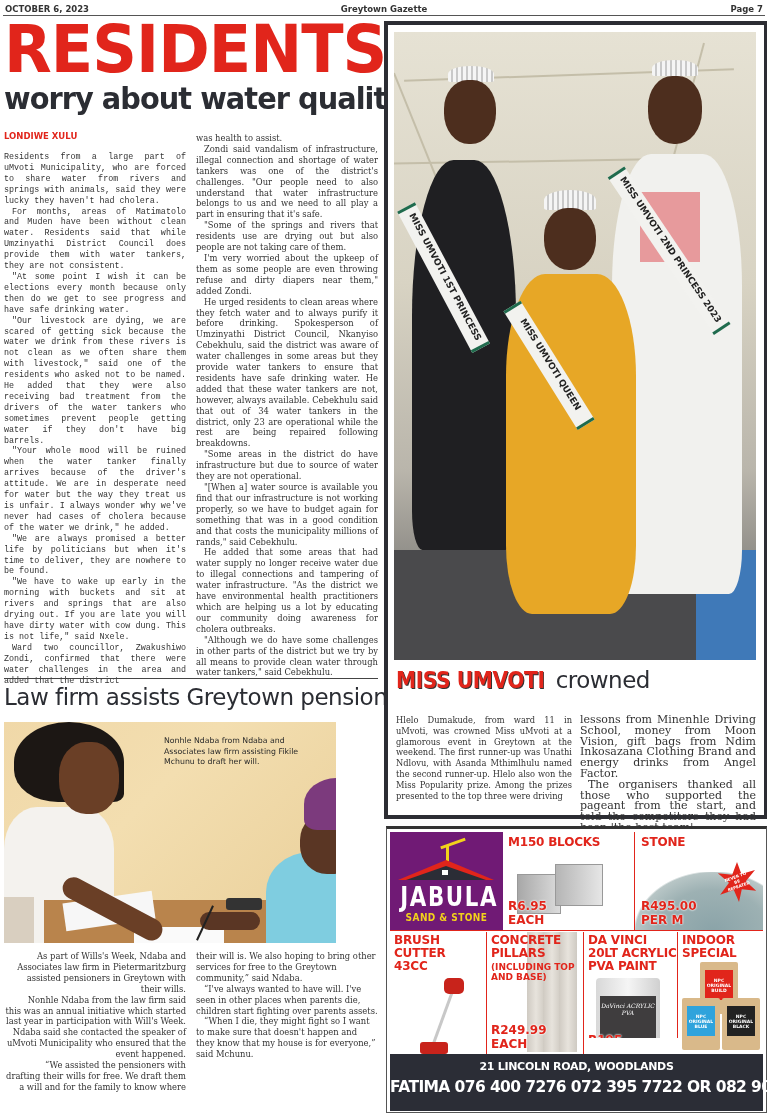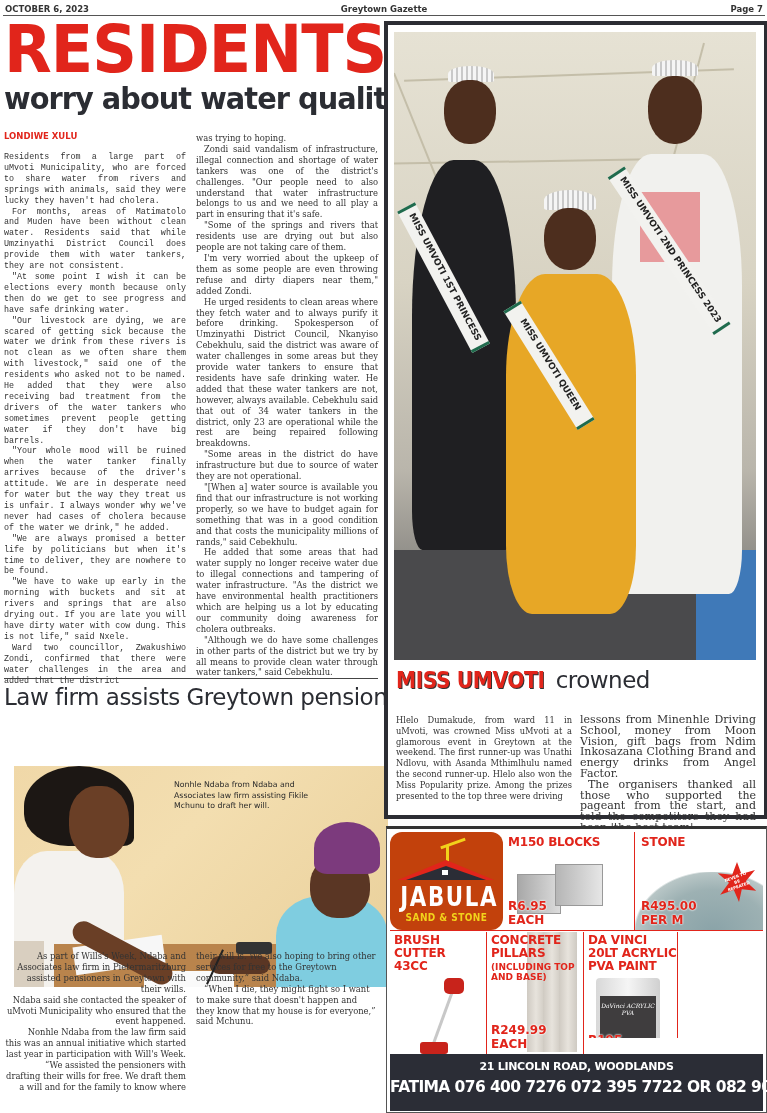--- a/index.html
+++ b/index.html
@@ -20,21 +20,21 @@
 
   .col { position: absolute; font-size: 8.4px; line-height: 10.9px; text-align: justify; hyphens: auto; color: #333; }
   .col p { text-indent: 8px; }
   .col p.noind { text-indent: 0; }
   .colA { left: 4px; top: 152px; width: 182px; font-family: Liberation Mono, monospace; }
   .colB { left: 196px; top: 133px; width: 182px; }
 
   .divider-h { position: absolute; left: 4px; top: 678px; width: 374px; height: 1px; background: #444; }
   .law-title { position: absolute; left: 4px; top: 684px; font-family: "DejaVu Sans", sans-serif; font-size: 23px; color: #2b2d33; letter-spacing: -0.5px; white-space: nowrap; }
 
-  .law-photo { position: absolute; left: 14px; top: 722px; width: 374px; height: 221px; overflow: hidden; background: linear-gradient(135deg, #f0d8a8 0%, #f3deb0 40%, #e9cf99 100%); margin-top: 44px; }
+  .law-photo { position: absolute; left: 4px; top: 722px; width: 332px; height: 221px; overflow: hidden; background: linear-gradient(135deg, #f0d8a8 0%, #f3deb0 40%, #e9cf99 100%); }
   .law-caption { position: absolute; left: 160px; top: 14px; width: 140px; font-family: "DejaVu Sans", sans-serif; font-size: 7.8px; line-height: 10.5px; color: #2a2a2a; }
   .person1-hair { position: absolute; left: 10px; top: 0; width: 110px; height: 80px; background: #1c1714; border-radius: 50% 50% 10% 40%; }
   .person1-face { position: absolute; left: 55px; top: 20px; width: 60px; height: 72px; background: #6a3f26; border-radius: 45%; }
   .person1-top { position: absolute; left: 0; top: 85px; width: 110px; height: 140px; background: #f4f2ee; border-radius: 30% 30% 0 0; }
   .person1-arm { position: absolute; left: 60px; top: 150px; width: 110px; height: 22px; background: #6a3f26; border-radius: 12px; transform: rotate(28deg); transform-origin: left; }
   .person1-skirt { position: absolute; left: 0; top: 175px; width: 30px; height: 50px; background: #d9cfc0; }
   .table { position: absolute; left: 40px; top: 178px; width: 260px; height: 50px; background: #b9844c; }
   .paper1 { position: absolute; left: 60px; top: 175px; width: 90px; height: 28px; background: #f7f7f7; transform: rotate(-8deg); }
   .paper2 { position: absolute; left: 130px; top: 205px; width: 90px; height: 20px; background: #fafafa; }
   .wallet { position: absolute; left: 222px; top: 176px; width: 36px; height: 12px; background: #333; border-radius: 3px; }
@@ -62,21 +62,21 @@
 
   .miss-title { position: absolute; left: 8px; top: 642px; font-family: "DejaVu Sans", sans-serif; font-size: 23px; white-space: nowrap; letter-spacing: -0.5px; }
   .miss-title .red { color: #e1251b; font-weight: bold; text-shadow: 1px 1px 0 #333; transform: scaleX(0.88); display: inline-block; transform-origin: left; margin-right: -16px; }
   .miss-title .dark { color: #2b2d33; }
   .colE { left: 8px; top: 690px; width: 176px; font-size: 8.3px; line-height: 10.8px; }
   .colF { left: 192px; top: 690px; width: 176px; font-size: 11px; line-height: 10.8px; }
 
   
   .ad { position: absolute; left: 386px; top: 826px; width: 381px; height: 287px; border: 1px solid #555; border-top: 3px solid #333; background: #fff; }
   .ad-inner { position: absolute; left: 3px; top: 3px; width: 373px; height: 279px; }
-  .jabula { position: absolute; left: 0; top: 0; width: 113px; height: 98px; background: #c2410c; border-radius: 12px; }
+  .jabula { position: absolute; left: 0; top: 0; width: 113px; height: 98px; background: #701a75; }
   .roof { position: absolute; left: 8px; top: 28px; width: 0; height: 0; border-left: 48px solid transparent; border-right: 48px solid transparent; border-bottom: 20px solid #e1251b; }
   .roof-inner { position: absolute; left: 16px; top: 34px; width: 0; height: 0; border-left: 40px solid transparent; border-right: 40px solid transparent; border-bottom: 14px solid #2b2d36; }
   .window { position: absolute; left: 50px; top: 36px; width: 10px; height: 9px; background: #fff; border: 2px solid #2b2d36; }
   .crane { position: absolute; left: 50px; top: 10px; width: 26px; height: 3px; background: #f2d21b; transform: rotate(-20deg); }
   .crane2 { position: absolute; left: 56px; top: 13px; width: 3px; height: 20px; background: #f2d21b; }
   .jabula-name { position: absolute; left: 0; top: 52px; width: 113px; text-align: center; font-family: "DejaVu Sans", sans-serif; font-weight: bold; font-size: 26px; line-height: 26px; color: #fff; letter-spacing: 2px; transform: scaleX(0.82); }
   .jabula-sub { position: absolute; left: 0; top: 80px; width: 113px; text-align: center; font-family: "DejaVu Sans", sans-serif; font-weight: bold; font-size: 10px; color: #f2d21b; letter-spacing: 0.5px; transform: scaleX(0.9); }
 
   .cell { position: absolute; border-right: 1px solid #e1251b; overflow: hidden; }
   .cell-title { font-family: "DejaVu Sans", sans-serif; font-weight: bold; color: #e1251b; font-size: 12px; line-height: 13px; letter-spacing: -0.2px; }
@@ -121,21 +121,21 @@
   <p>For months, areas of Matimatolo and Muden have been without clean water. Residents said that while Umzinyathi District Council does provide them with water tankers, they are not consistent.</p>
   <p>"At some point I wish it can be elections every month because only then do we get to see progress and have safe drinking water.</p>
   <p>"Our livestock are dying, we are scared of getting sick because the water we drink from these rivers is not clean as we often share them with livestock," said one of the residents who asked not to be named. He added that they were also receiving bad treatment from the drivers of the water tankers who sometimes prevent people getting water if they don't have big barrels.</p>
   <p>"Your whole mood will be ruined when the water tanker finally arrives because of the driver's attitude. We are in desperate need for water but the way they treat us is unfair. I always wonder why we've never had cases of cholera because of the water we drink," he added.</p>
   <p>"We are always promised a better life by politicians but when it's time to deliver, they are nowhere to be found.</p>
   <p>"We have to wake up early in the morning with buckets and sit at rivers and springs that are also drying out. If you are late you will have dirty water with cow dung. This is not life," said Nxele.</p>
   <p>Ward two councillor, Zwakushiwo Zondi, confirmed that there were water challenges in the area and added that the district</p>
 </div>
 
 <div class="col colB">
-  <p class="noind">was trying to hoping.</p>
+  <p class="noind">was health to assist.</p>
   <p>Zondi said vandalism of infrastructure, illegal connection and shortage of water tankers was one of the district's challenges. "Our people need to also understand that water infrastructure belongs to us and we need to all play a part in ensuring that it's safe.</p>
   <p>"Some of the springs and rivers that residents use are drying out but also people are not taking care of them.</p>
   <p>I'm very worried about the upkeep of them as some people are even throwing refuse and dirty diapers near them," added Zondi.</p>
   <p>He urged residents to clean areas where they fetch water and to always purify it before drinking. Spokesperson of Umzinyathi District Council, Nkanyiso Cebekhulu, said the district was aware of water challenges in some areas but they provide water tankers to ensure that residents have safe drinking water. He added that these water tankers are not, however, always available. Cebekhulu said that out of 34 water tankers in the district, only 23 are operational while the rest are being repaired following breakdowns.</p>
   <p>"Some areas in the district do have infrastructure but due to source of water they are not operational.</p>
   <p>"[When a] water source is available you find that our infrastructure is not working properly, so we have to budget again for something that was in a good condition and that costs the municipality millions of rands," said Cebekhulu.</p>
   <p>He added that some areas that had water supply no longer receive water due to illegal connections and tampering of water infrastructure. "As the district we have environmental health practitioners which are helping us a lot by educating our community doing awareness for cholera outbreaks.</p>
   <p>"Although we do have some challenges in other parts of the district but we try by all means to provide clean water through water tankers," said Cebekhulu.</p>
 </div>
 
@@ -155,26 +155,27 @@
   <div class="person2-top"></div>
   <div class="person2-face"></div>
   <div class="person2-scarf"></div>
   <div class="person2-hand"></div>
   <div class="pen"></div>
   <div class="law-caption">Nonhle Ndaba from Ndaba and Associates law firm assisting Fikile Mchunu to draft her will.</div>
 </div>
 
 <div class="col colC">
   <p class="noind">As part of Wills's Week, Ndaba and Associates law firm in Pietermaritzburg assisted pensioners in Greytown with their wills.</p>
+  <p>Nonhle Ndaba from the law firm said this was an annual initiative which started last year in participation with Will's Week.</p>
   <p>Ndaba said she contacted the speaker of uMvoti Municipality who ensured that the event happened.</p>
-  <p>Nonhle Ndaba from the law firm said this was an annual initiative which started last year in participation with Will's Week.</p>
   <p>“We assisted the pensioners with drafting their wills for free. We draft them a will and for the family to know where</p>
 </div>
 <div class="col colD">
   <p class="noind">their will is. We also hoping to bring other services for free to the Greytown community,” said Ndaba.</p>
+  <p>“I've always wanted to have will. I've seen in other places when parents die, children start fighting over parents assets.</p>
   <p>“When I die, they might fight so I want to make sure that doesn't happen and they know that my house is for everyone,” said Mchunu.</p>
 </div>
 
 <div class="miss-box">
   <div class="miss-photo">
     <div class="tent-line" style="left:10px; top:42px; width:330px; transform:rotate(-2deg);"></div>
     <div class="tent-line" style="left:0; top:128px; width:300px; transform:rotate(-1deg);"></div>
     <div class="tent-line" style="left:0px; top:40px; width:120px; transform:rotate(68deg); transform-origin:left;"></div>
     <div class="tent-line" style="left:310px; top:10px; width:120px; transform:rotate(105deg); transform-origin:left;"></div>
 
@@ -266,19 +267,37 @@
     </div>
 
     <div class="cell" style="left:194px; top:100px; width:94px; height:106px;">
       <div class="cell-title" style="position:absolute; left:4px; top:2px; width:90px;">DA VINCI 20LT ACRYLIC PVA PAINT</div>
       <div class="bucket">
         <div class="bucket-label">DaVinci ACRYLIC PVA</div>
       </div>
       <div class="price" style="left:4px; top:102px;">R195</div>
     </div>
 
+    <div class="cell" style="left:288px; top:100px; width:85px; height:122px; border-right:none;">
+      <div class="cell-title" style="position:absolute; left:4px; top:2px; width:80px;">INDOOR SPECIAL</div>
+      <div class="bag" style="left:22px; top:30px;">
+        <div class="bag-band" style="background:#e1251b;">
+            <span>NPC ORIGINAL BUILD</span>
+          </div>
+      </div>
+      <div class="bag" style="left:4px; top:66px;">
+        <div class="bag-band" style="background:#2fa3dc;">
+            <span>NPC ORIGINAL BLUE</span>
+          </div>
+      </div>
+      <div class="bag" style="left:44px; top:66px;">
+        <div class="bag-band" style="background:#222;">
+            <span>NPC ORIGINAL BLACK</span>
+          </div>
+      </div>
+    </div>
 
     <div class="ad-footer">
       <div class="ad-address">21 LINCOLN ROAD, WOODLANDS</div>
       <div class="ad-phone">FATIMA 076 400 7276 072 395 7722 OR 082 905 2786</div>
     </div>
   </div>
 </div>
 
 </body></html>

